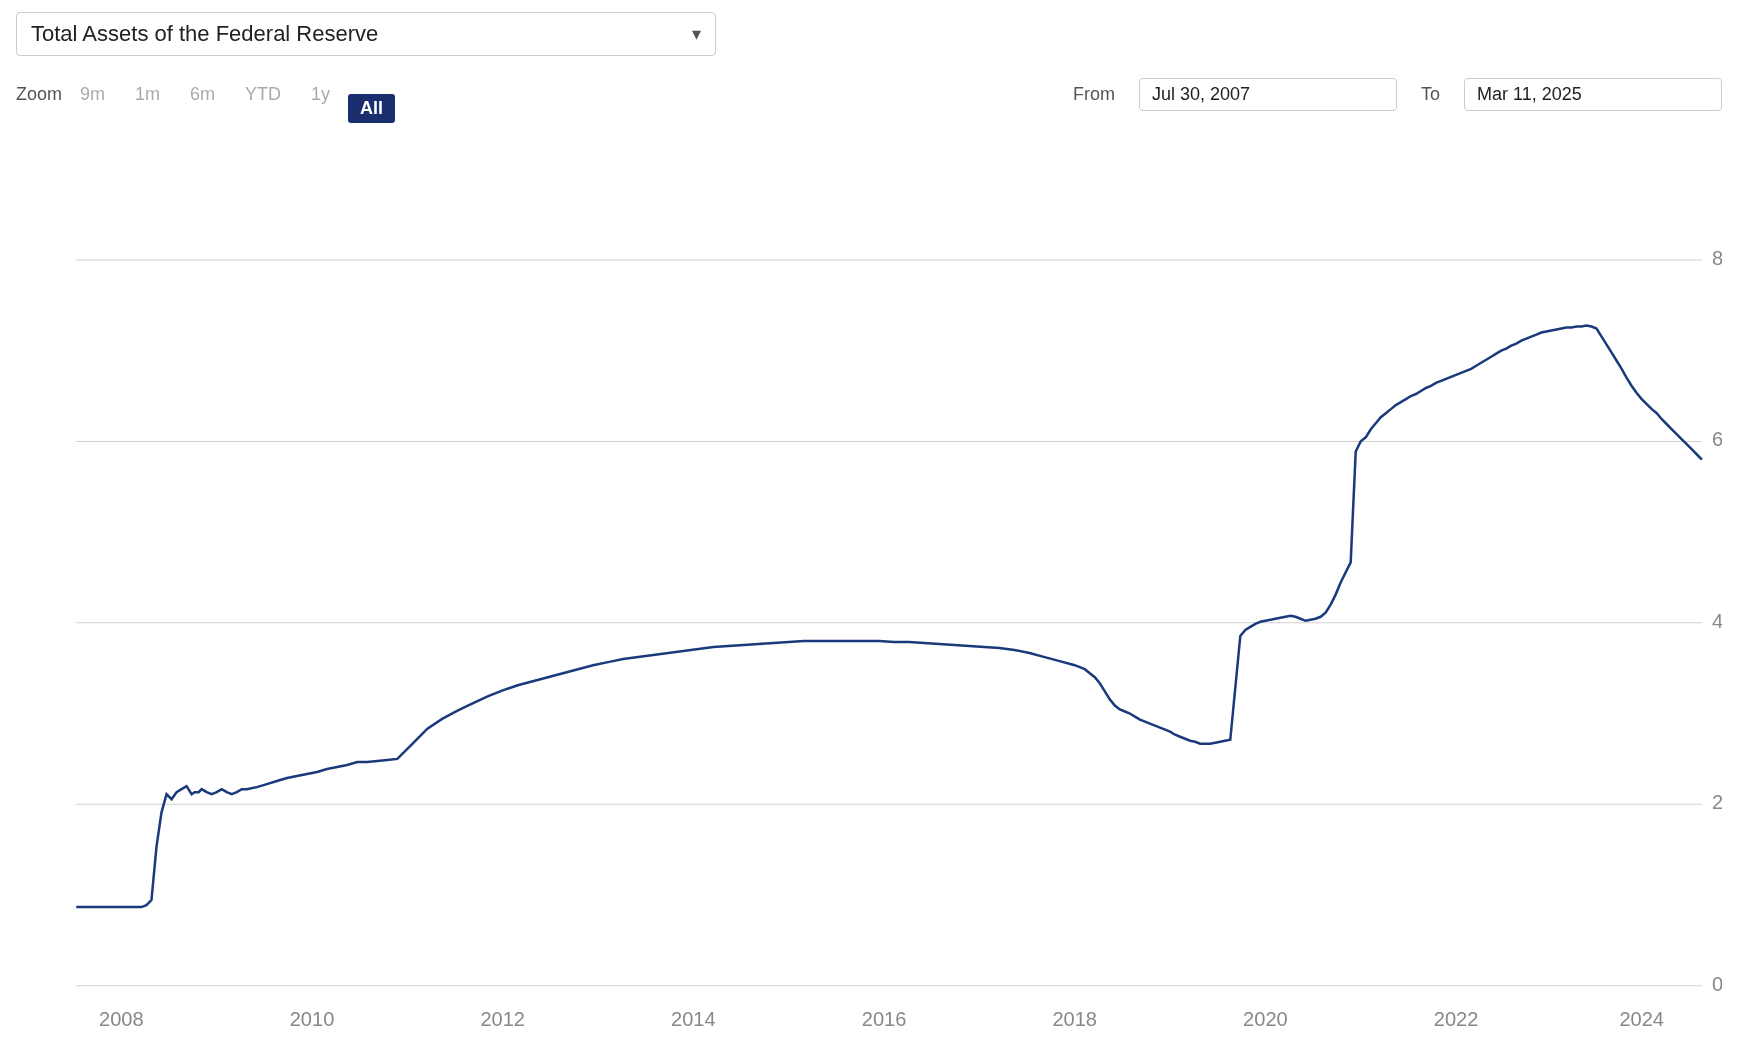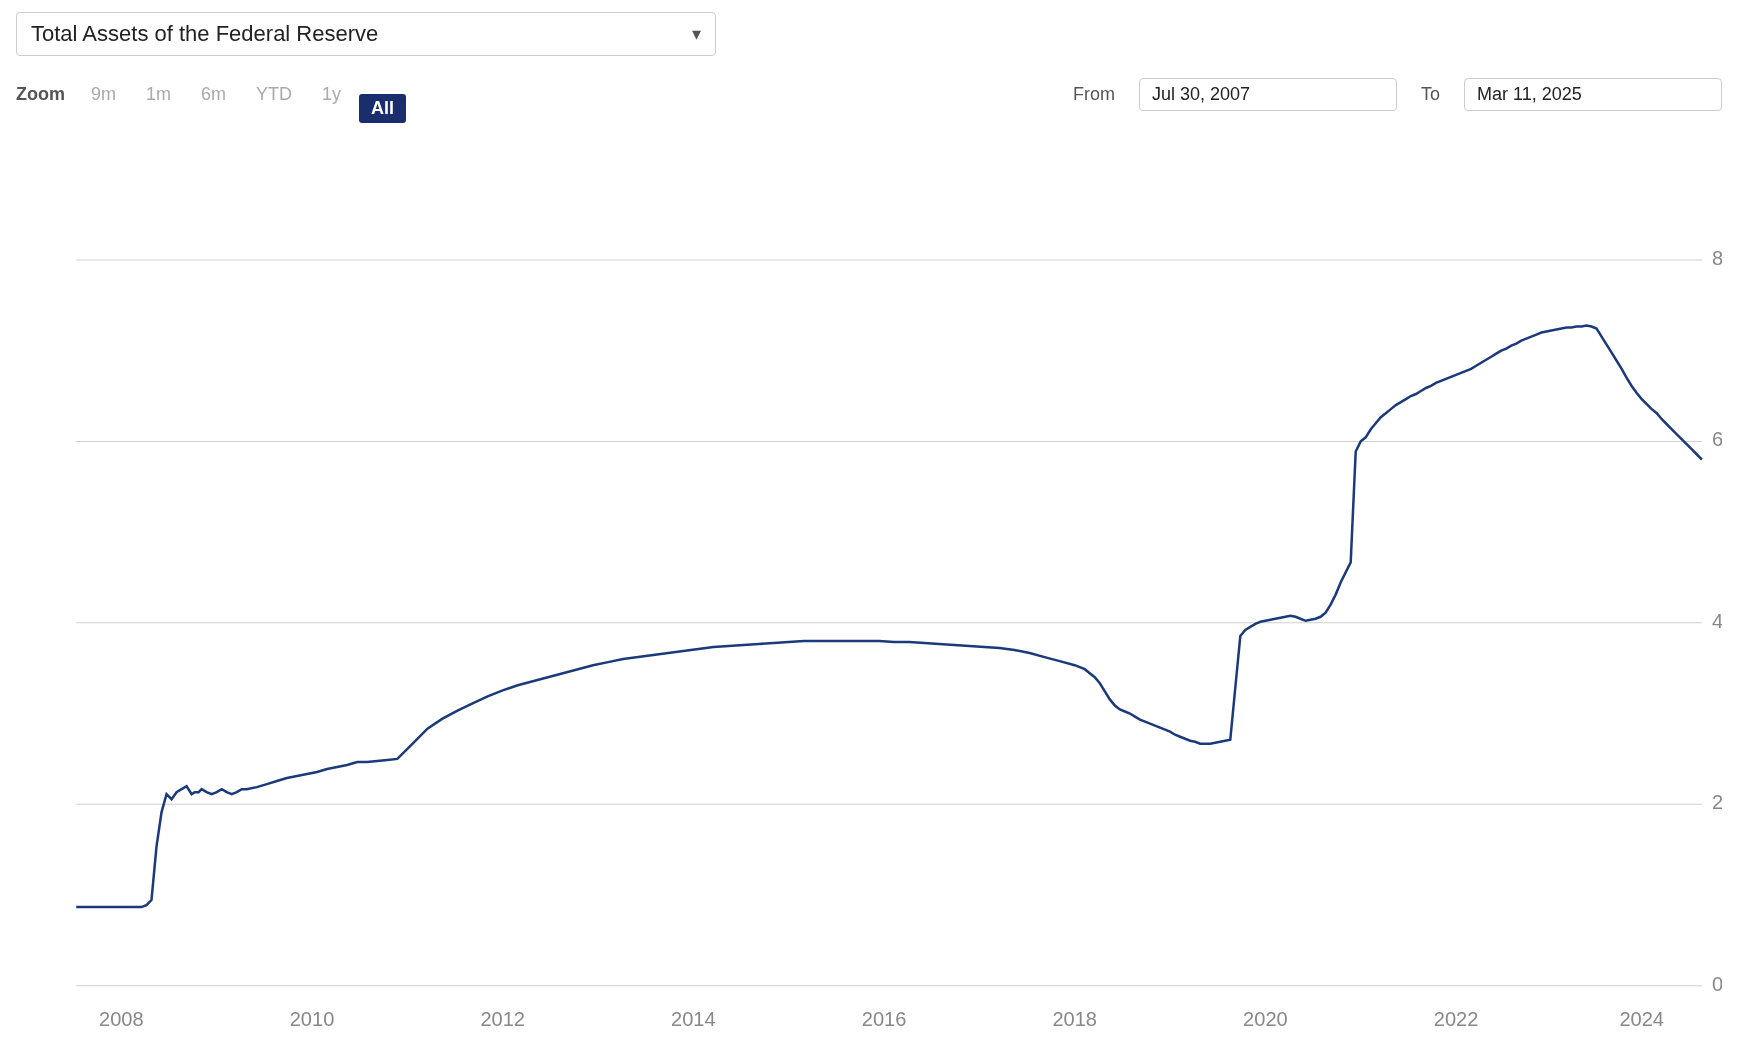--- a/index.html
+++ b/index.html
@@ -47,22 +47,20 @@
       margin-bottom: 16px;
     }
     .zoom-group {
       display: flex;
       align-items: center;
       gap: 6px;
     }
     .zoom-label {
       font-size: 18px;
       color: #555;
-      margin-right: 8px;
-      font-weight: bold;
     }
     .zoom-btn {
       padding: 4px 12px;
       border: none;
       background: none;
       font-size: 18px;
       color: #aaa;
       cursor: pointer;
       border-radius: 3px;
     }

